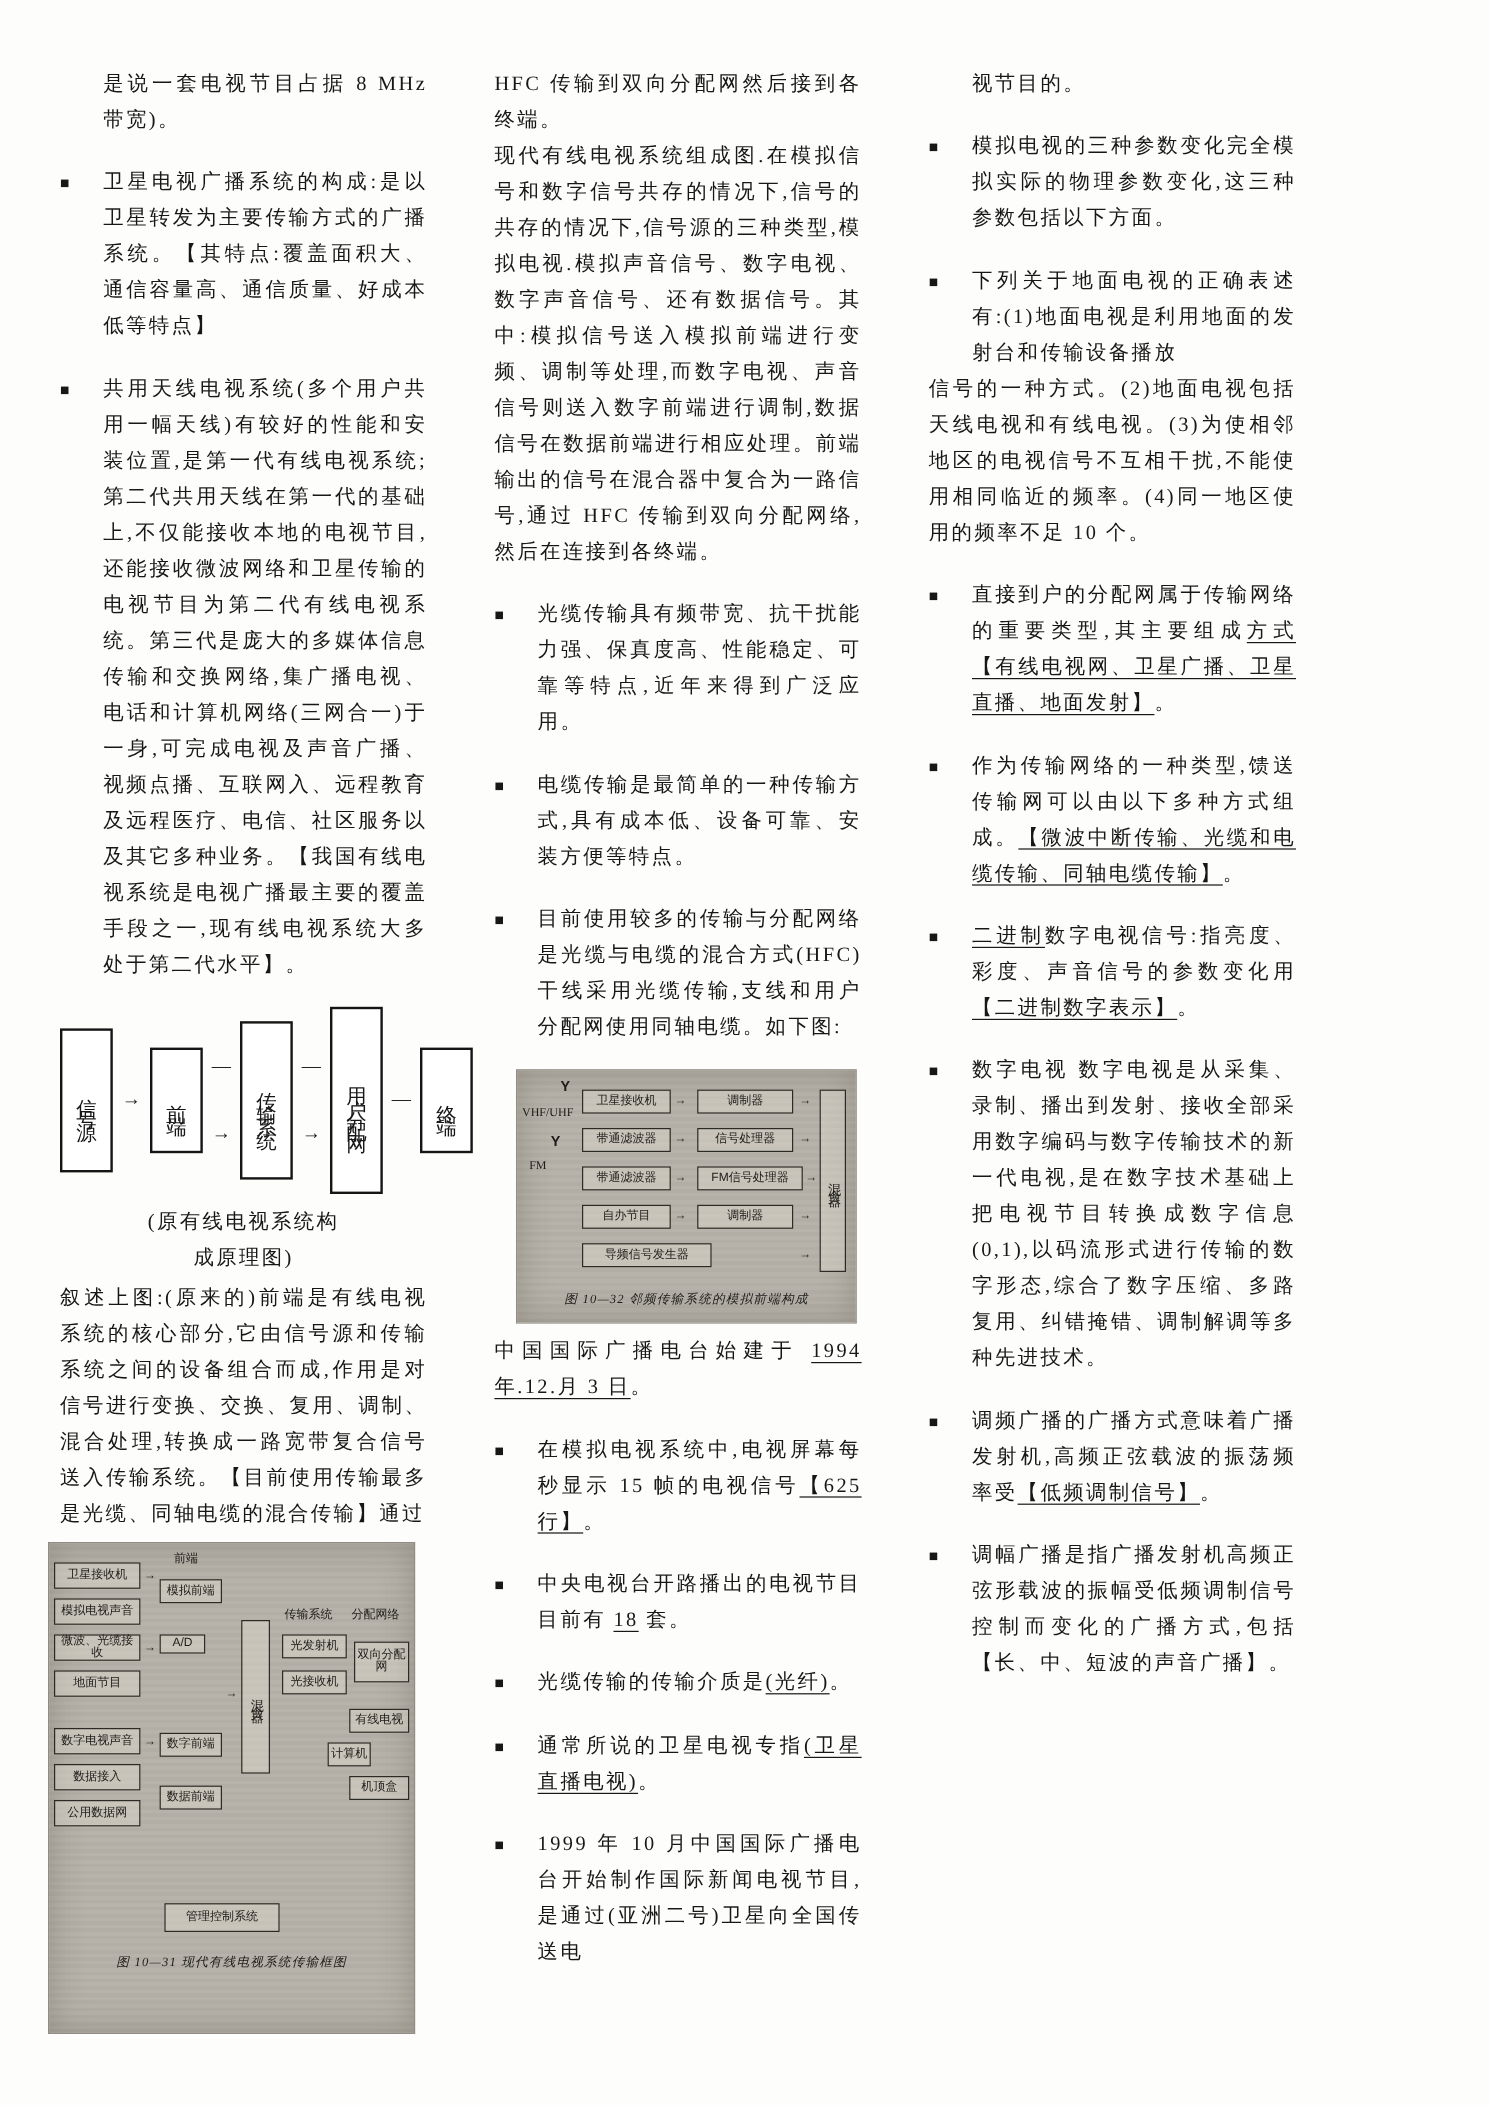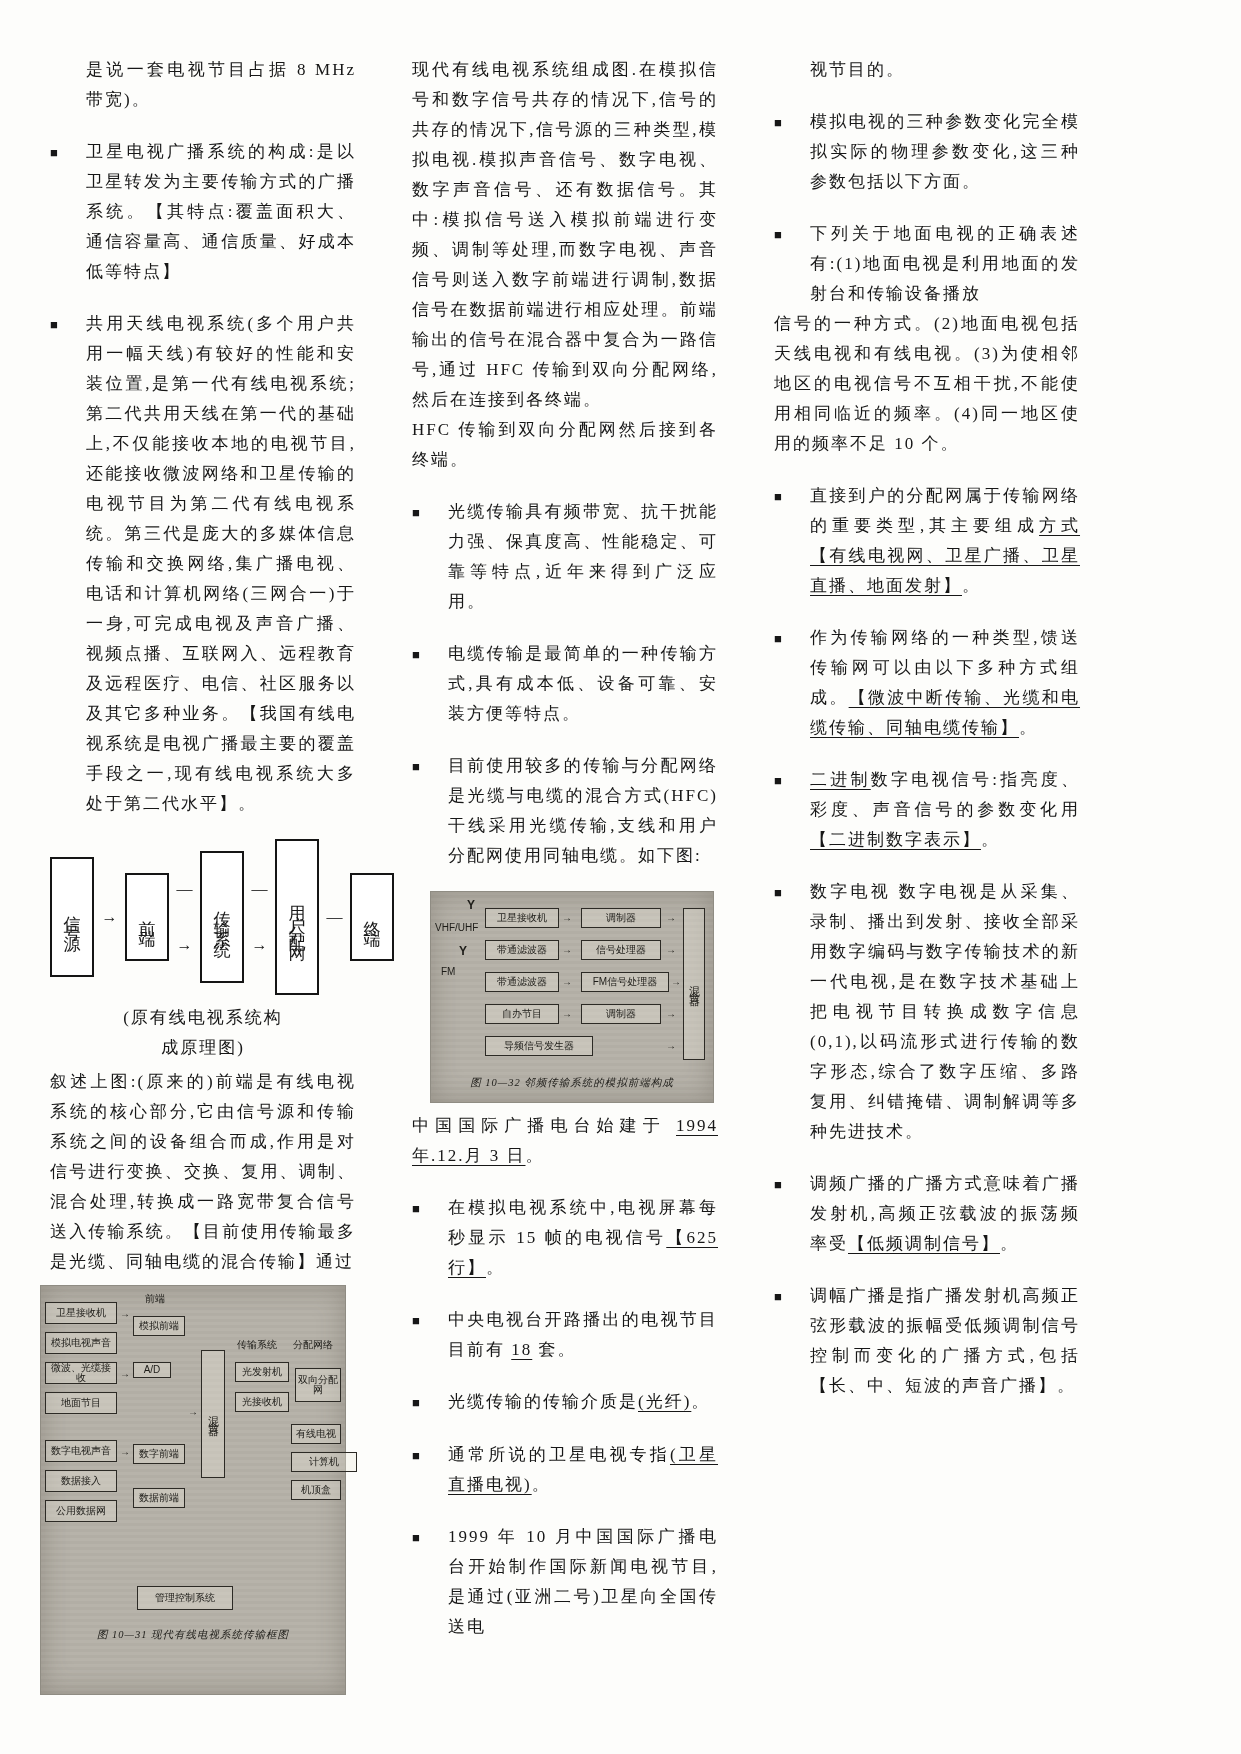--- a/index.html
+++ b/index.html
@@ -30,21 +30,21 @@
   
   .scan { position:relative; border:1px solid #8f8c83; color:#1d1c18;
     background:repeating-linear-gradient(0deg,#b2aea5 0 3px,#b7b3aa 3px 6px);
     box-shadow:inset 0 0 28px rgba(60,55,42,.28);
     font-family:"Liberation Sans","DejaVu Sans",sans-serif; }
   .fig32 { width:284px; height:212px; margin:20px 0 0 18px; }
   .fig31 { width:306px; height:410px; margin:8px 0 0 -10px; }
   .sbox { position:absolute; border:1px solid #2c2a25; background:rgba(235,232,222,.35);
     font-size:10px; line-height:10px; letter-spacing:0; display:flex; align-items:center;
     justify-content:center; text-align:center; padding:1px; }
-  .slbl { position:absolute; font-size:10px; letter-spacing:0; white-space:nowrap; }
+  .slbl { position:absolute; font-size:10px; letter-spacing:0; white-space:nowrap;font-family:Liberation Serif, serif; }
   .sarr { position:absolute; font-size:10px; letter-spacing:0; }
   .smix { position:absolute; border:1px solid #2c2a25; background:rgba(235,232,222,.35);
     writing-mode:vertical-rl; text-orientation:upright; display:flex; align-items:center;
     justify-content:center; font-size:11px; letter-spacing:5px; }
   .scap { position:absolute; left:0; width:100%; text-align:center; font-size:10.5px;
     letter-spacing:1px; font-style:italic; font-family:"Liberation Serif",serif; }
   .ant { position:absolute; font-size:12px; font-weight:700; letter-spacing:0; }
 </style>
 </head>
 <body>
@@ -122,31 +122,31 @@
         <div class="sbox" style="left:92px;top:158px;width:52px;height:20px">数字前端</div>
         <div class="sbox" style="left:92px;top:202px;width:52px;height:20px">数据前端</div>
         <span class="sarr" style="left:147px;top:120px">→</span>
         <div class="smix" style="left:160px;top:64px;width:24px;height:128px">混合器</div>
         <span class="slbl" style="left:196px;top:52px">传输系统</span>
         <span class="slbl" style="left:252px;top:52px">分配网络</span>
         <div class="sbox" style="left:194px;top:76px;width:54px;height:20px">光发射机</div>
         <div class="sbox" style="left:194px;top:106px;width:54px;height:20px">光接收机</div>
         <div class="sbox" style="left:254px;top:82px;width:46px;height:34px">双向分配网</div>
         <div class="sbox" style="left:250px;top:138px;width:50px;height:20px">有线电视</div>
-        <div class="sbox" style="left:250px;top:166px;width:66px;height:20px">计算机</div>
+        <div class="sbox" style="left:232px;top:166px;width:36px;height:20px">计算机</div>
         <div class="sbox" style="left:250px;top:194px;width:50px;height:20px">机顶盒</div>
         <div class="sbox" style="left:96px;top:300px;width:96px;height:24px">管理控制系统</div>
         <div class="scap" style="top:342px">图 10—31 现代有线电视系统传输框图</div>
       </div>
     </div>
 
     <div class="col">
 
+      <p class="p">HFC 传输到双向分配网然后接到各终端。</p>
       <p class="p">现代有线电视系统组成图.在模拟信号和数字信号共存的情况下,信号的共存的情况下,信号源的三种类型,模拟电视.模拟声音信号、数字电视、数字声音信号、还有数据信号。其中:模拟信号送入模拟前端进行变频、调制等处理,而数字电视、声音信号则送入数字前端进行调制,数据信号在数据前端进行相应处理。前端输出的信号在混合器中复合为一路信号,通过 HFC 传输到双向分配网络,然后在连接到各终端。</p>
-      <p class="p">HFC 传输到双向分配网然后接到各终端。</p>
 
       <div class="bullet">
         <span class="mk">■</span>
         <p class="bt">光缆传输具有频带宽、抗干扰能力强、保真度高、性能稳定、可靠等特点,近年来得到广泛应用。</p>
       </div>
 
       <div class="bullet">
         <span class="mk">■</span>
         <p class="bt">电缆传输是最简单的一种传输方式,具有成本低、设备可靠、安装方便等特点。</p>
       </div>

